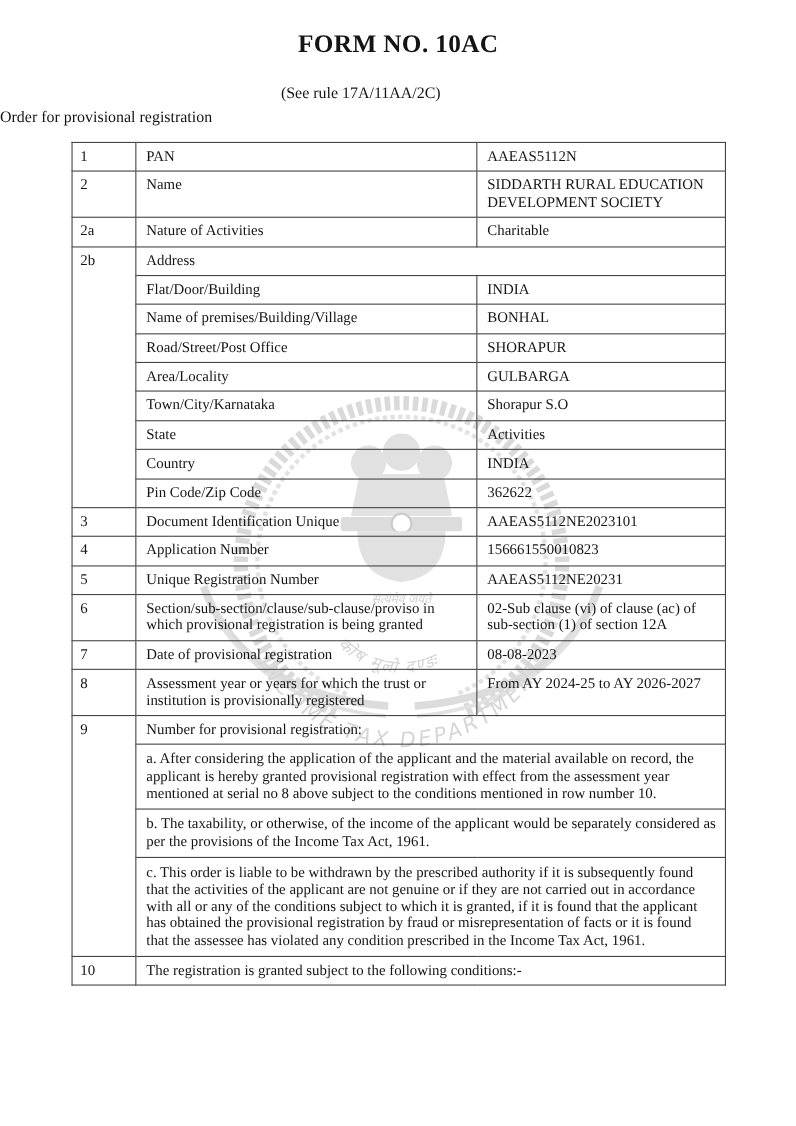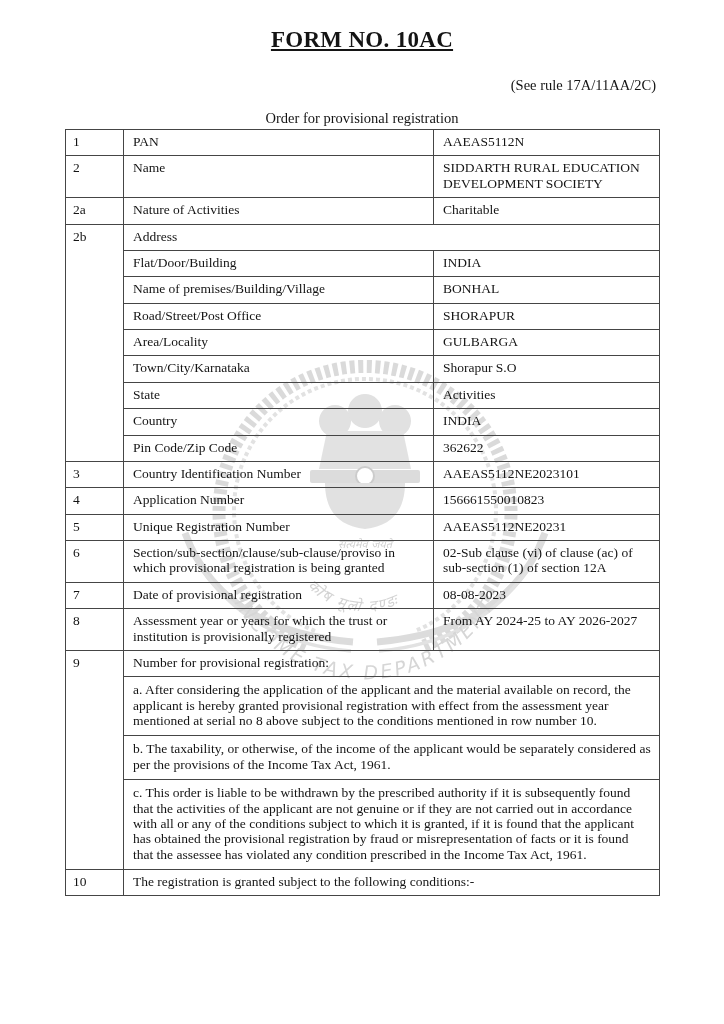--- a/index.html
+++ b/index.html
@@ -9,29 +9,29 @@
     font-family: "Liberation Serif", serif;
     color: #141414;
     position: relative;
     overflow: hidden;
   }
   .page { position: relative; width: 724px; height: 1024px; }
 
   .form-title {
     position: absolute; top: 27px; left: 0; width: 724px;
     text-align: center;
-    font-size: 23px; font-weight: bold; letter-spacing: 0.3px; text-decoration: underline;
+    font-size: 23px; font-weight: bold; letter-spacing: 0.3px;
   }
   .rule-line {
     position: absolute; top: 77px; left: 0; width: 656px;
-    text-align: right; font-size: 14.5px;
+    text-align: center; font-size: 14.5px;
   }
   .subtitle-line {
-    position: absolute; top: 110px; left: 0; width: 724px;
-    text-align: center; font-size: 14.5px;
+    position: absolute; top: 99px; left: 0; width: 724px;
+    text-align: left; font-size: 14.5px;
   }
 
   
   .watermark {
     position: absolute; left: 175px; top: 333px;
     width: 380px; height: 360px;
     z-index: 0; opacity: 0.85;
     pointer-events: none;
     font-style: italic;
   }
@@ -152,21 +152,21 @@
         <td>Country</td>
         <td>INDIA</td>
       </tr>
       <tr>
         <td>Pin Code/Zip Code</td>
         <td>362622</td>
       </tr>
 
       <tr>
         <td class="sn">3</td>
-        <td>Country Identification Number</td>
+        <td>Document Identification Unique</td>
         <td>AAEAS5112NE2023101</td>
       </tr>
       <tr>
         <td class="sn">4</td>
         <td>Application Number</td>
         <td>156661550010823</td>
       </tr>
       <tr>
         <td class="sn">5</td>
         <td>Unique Registration Number</td>

